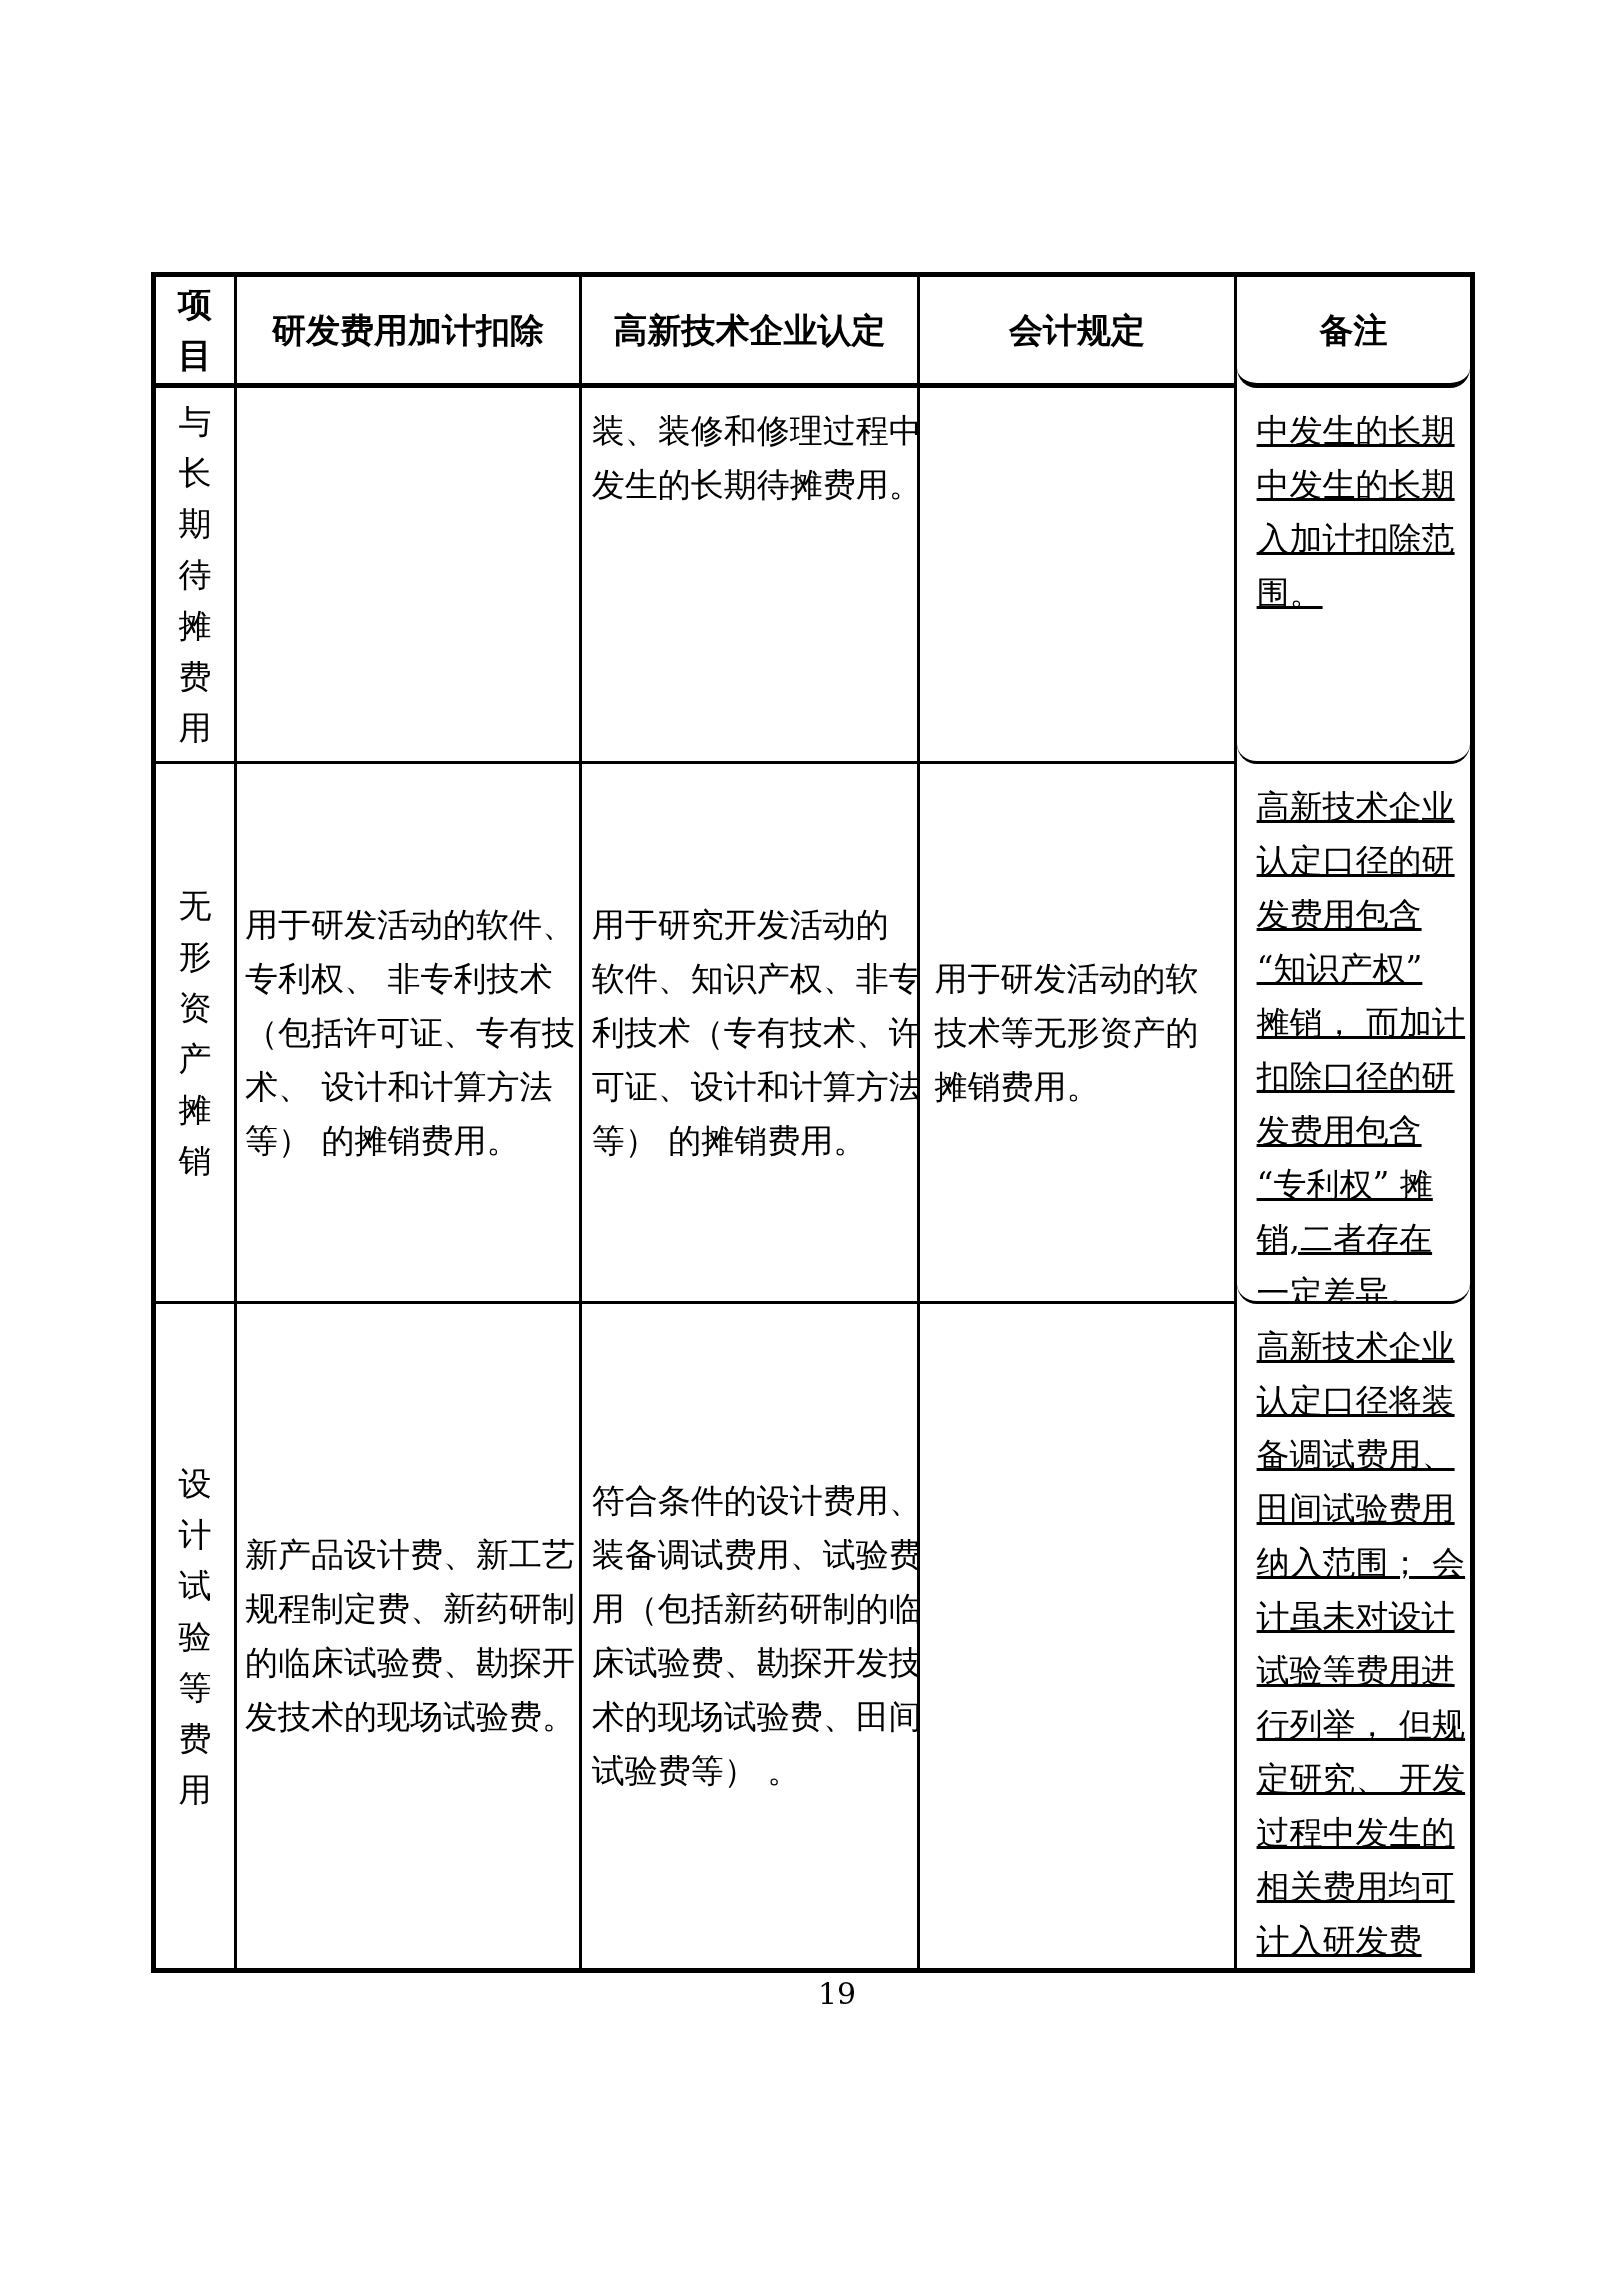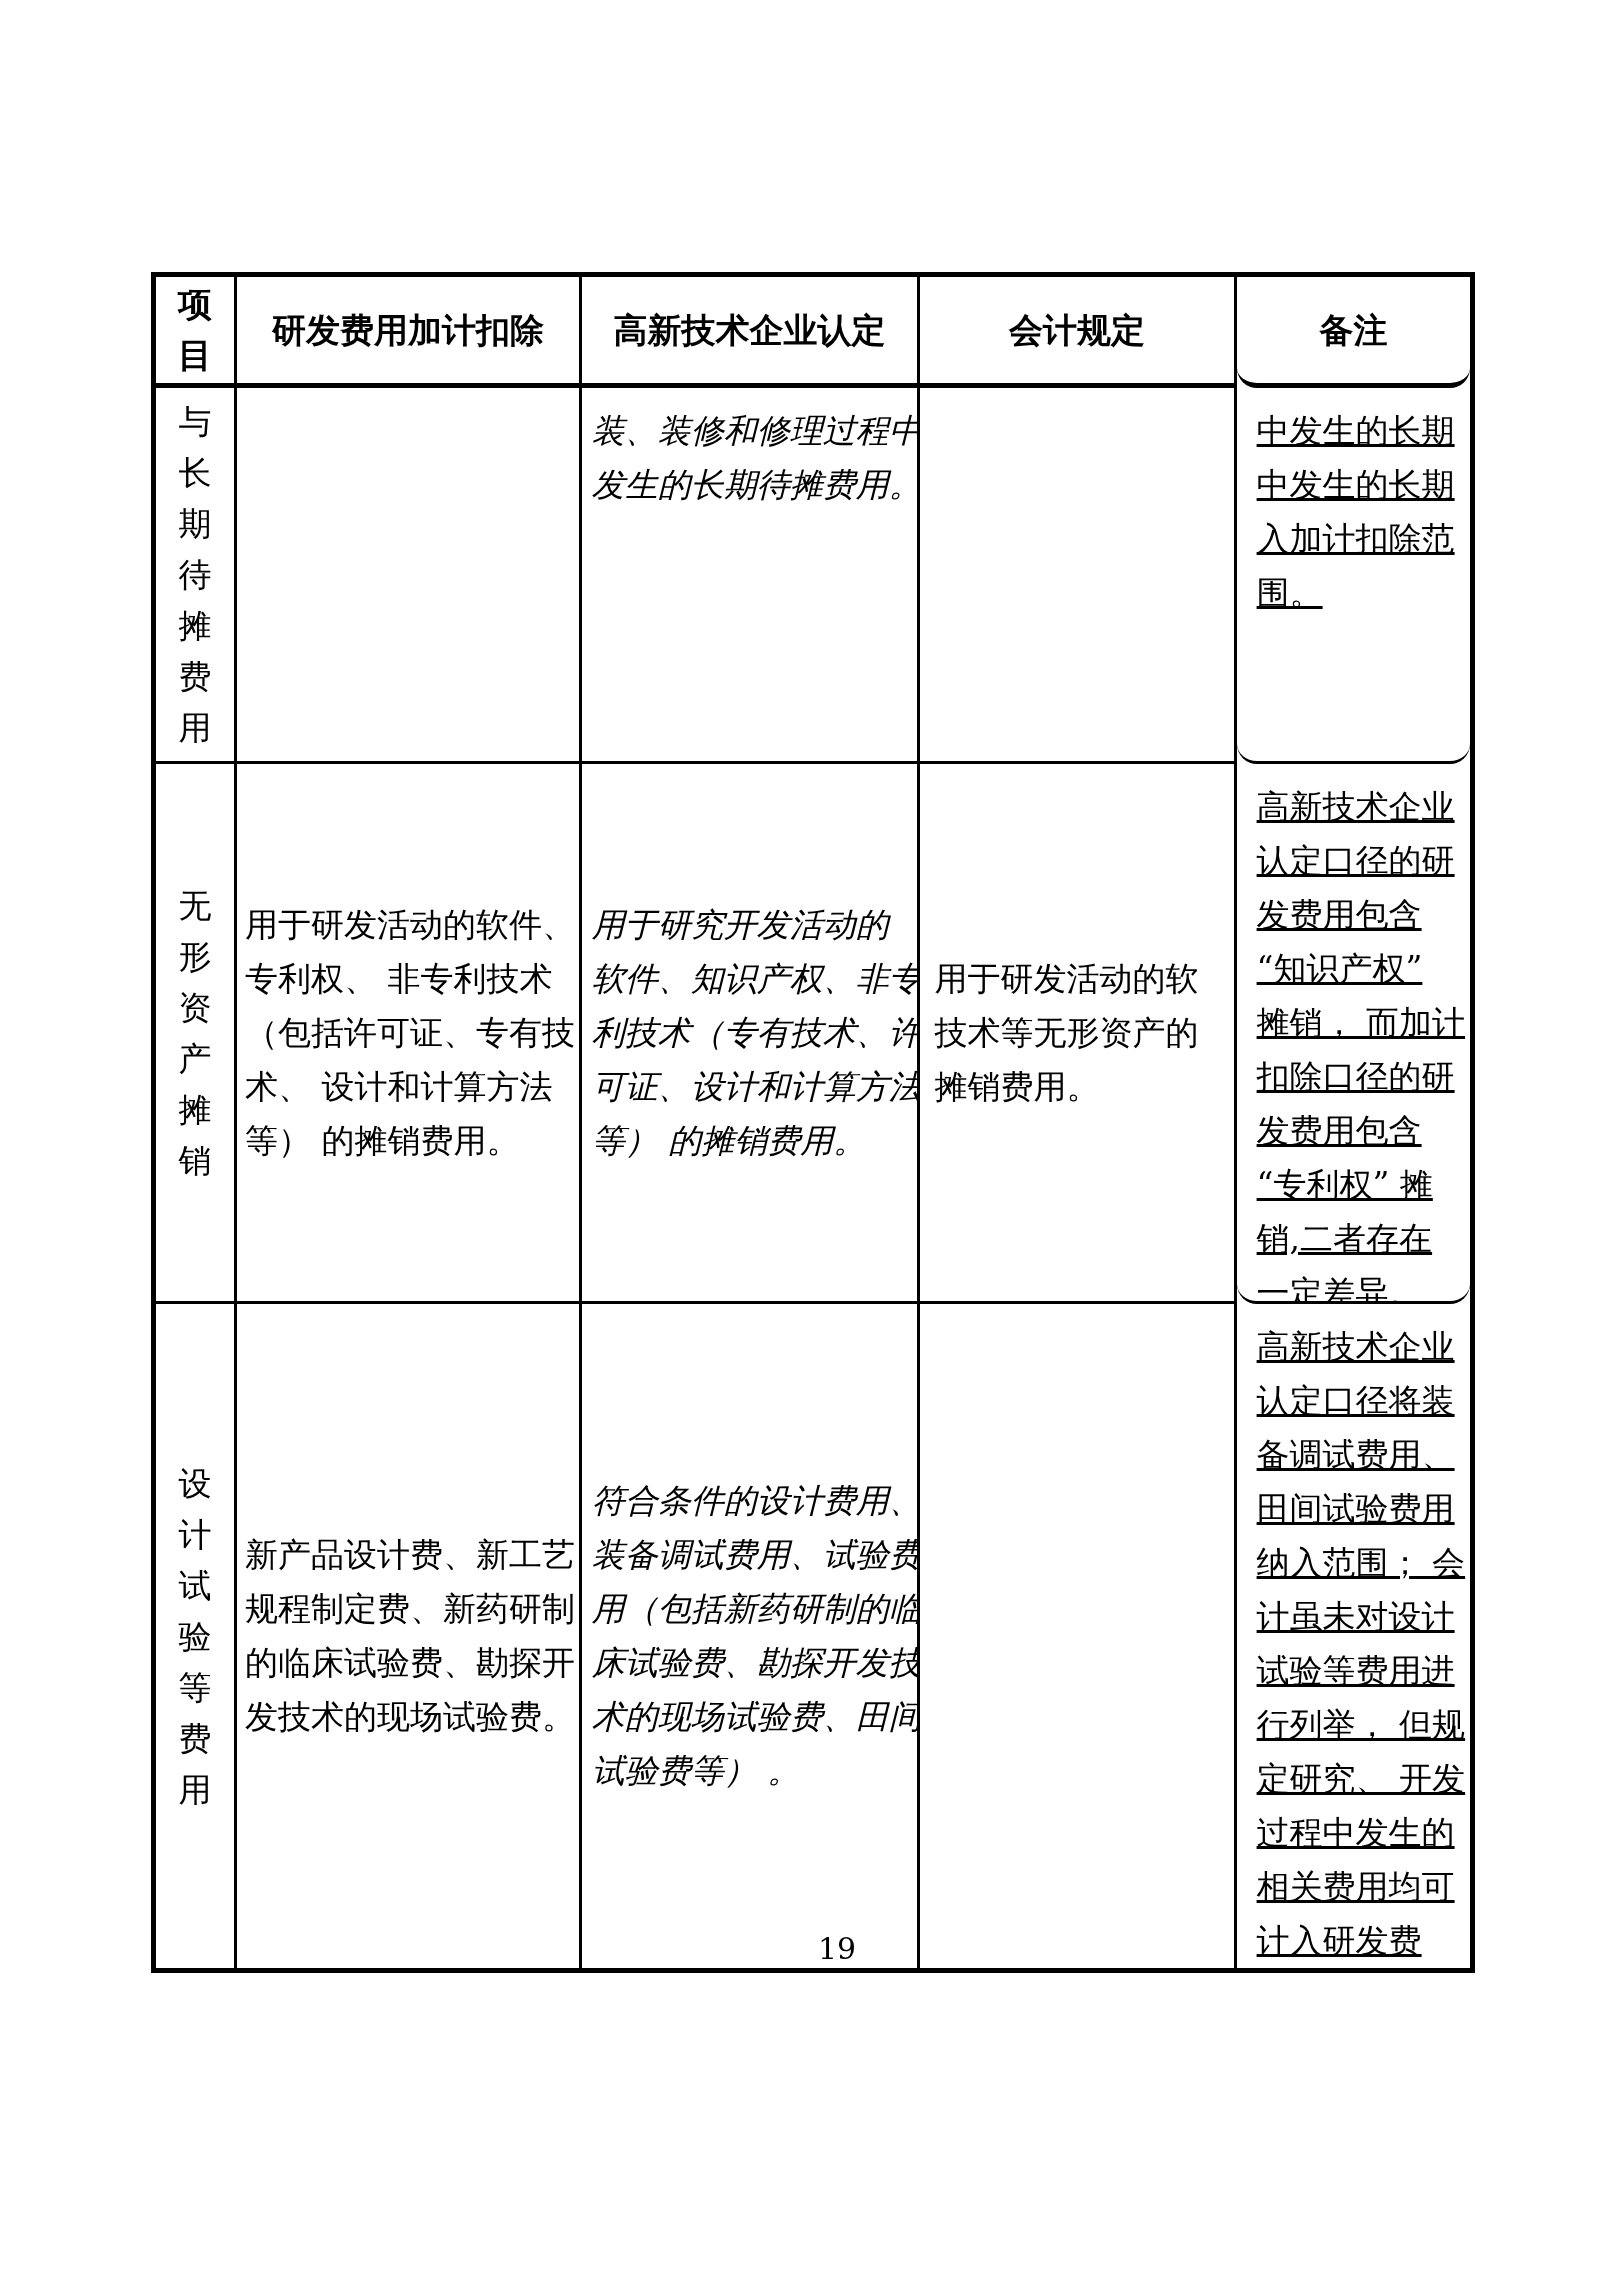--- a/index.html
+++ b/index.html
@@ -44,27 +44,27 @@
   }
   .vlabel{
     justify-content:center;
     align-items:center;
     text-align:center;
     line-height:51px;
   }
   .v-top{justify-content:flex-start;padding-top:15.7px;}
   .v-mid{justify-content:center;}
   .pad-a{padding-left:8px;padding-right:3.9px;}
-  .pad-b{padding-left:9.8px;padding-right:2.6px;font-style:italic;}
+  .pad-b{padding-left:9.8px;padding-right:2.6px;}
   .pad-c{padding-left:14.4px;padding-right:4px;}
   .pad-d{padding-left:19.6px;padding-right:2.6px;text-decoration:underline;}
   .ln{white-space:pre;}
   .pageno{
     position:absolute;
-    left:818px;top:1932px;
+    left:818px;top:1977px;
     font-size:30px;
     line-height:33px;
   }
 </style>
 </head>
 <body>
 
 <div class="page">
 
   <div class="tbl">

